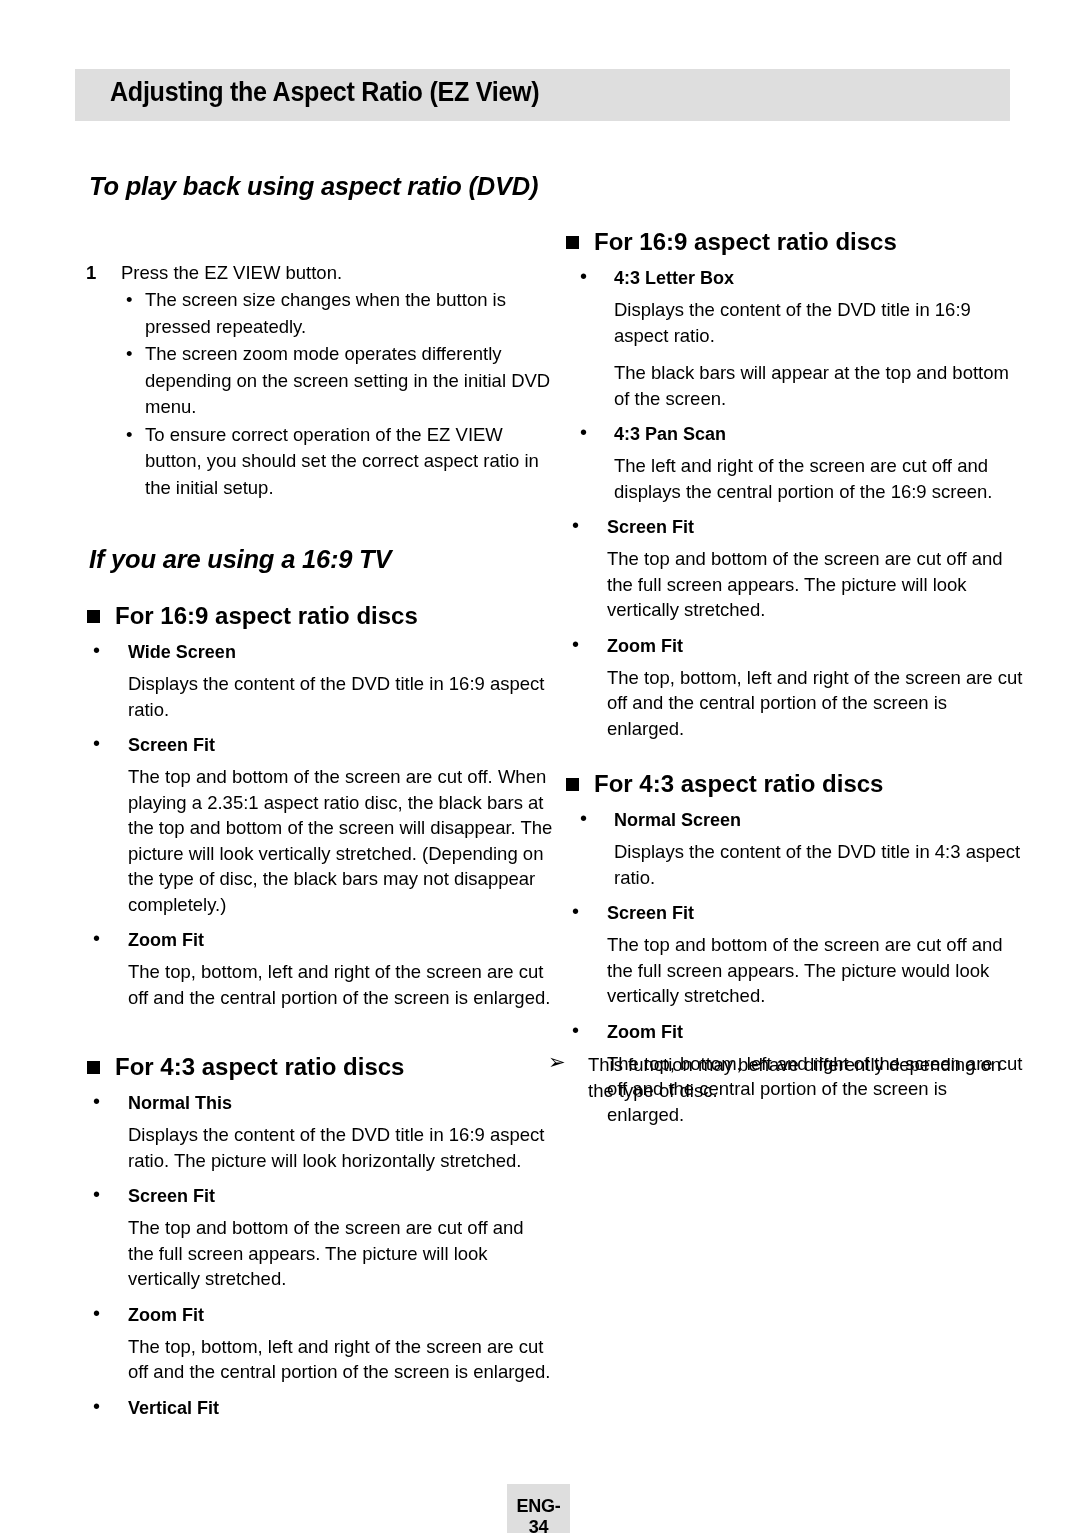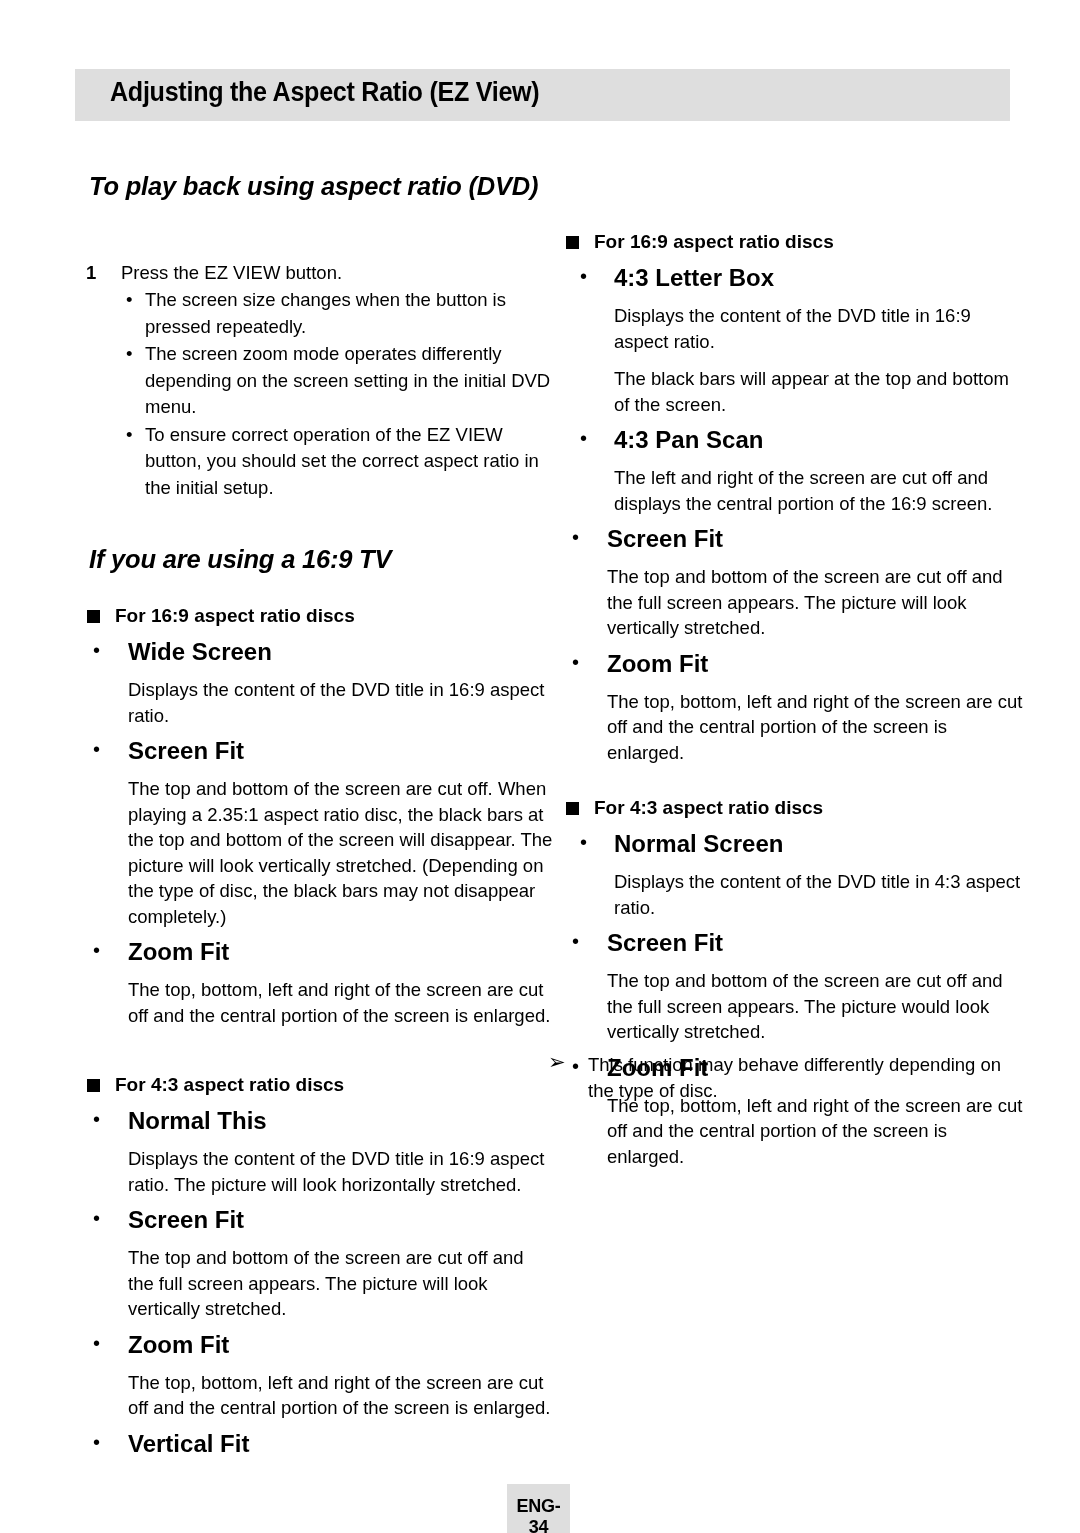--- a/index.html
+++ b/index.html
@@ -96,21 +96,21 @@
     left: 43px;
     top: 0;
     font-size: 18.5px;
     line-height: 26.5px;
   }
 
   
   .group-head {
     position: relative;
     padding-left: 32px;
-    font-size: 19px;
+    font-size: 24px;
     font-weight: bold;
     line-height: 26px;
     margin-top: 30px;
   }
   .group-head .sq {
     position: absolute;
     left: 4px;
     top: 7px;
     width: 13px;
     height: 13px;
@@ -124,28 +124,28 @@
     margin-top: 10px;
   }
   .opt .bul {
     position: absolute;
     left: 10px;
     top: -2px;
     font-size: 20px;
     line-height: 26px;
   }
   .opt-title {
-    font-size: 24px;
+    font-size: 18px;
     font-weight: bold;
     line-height: 26px;
   }
   .opt-body {
     font-size: 18.5px;
     line-height: 25.5px;
-    margin-top: 12px;
+    margin-top: 6px;
   }
   .opt-body + .opt-body { margin-top: 12px; }
 
   .opt-indent2 { padding-left: 52px; }
   .opt-indent2 .bul { left: 18px; }
 
   
   .note {
     position: relative;
     padding-left: 40px;

